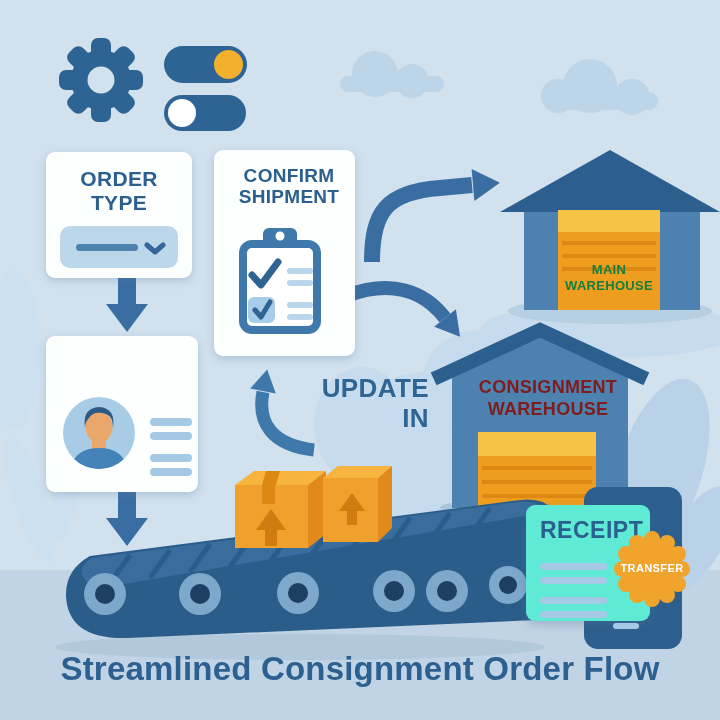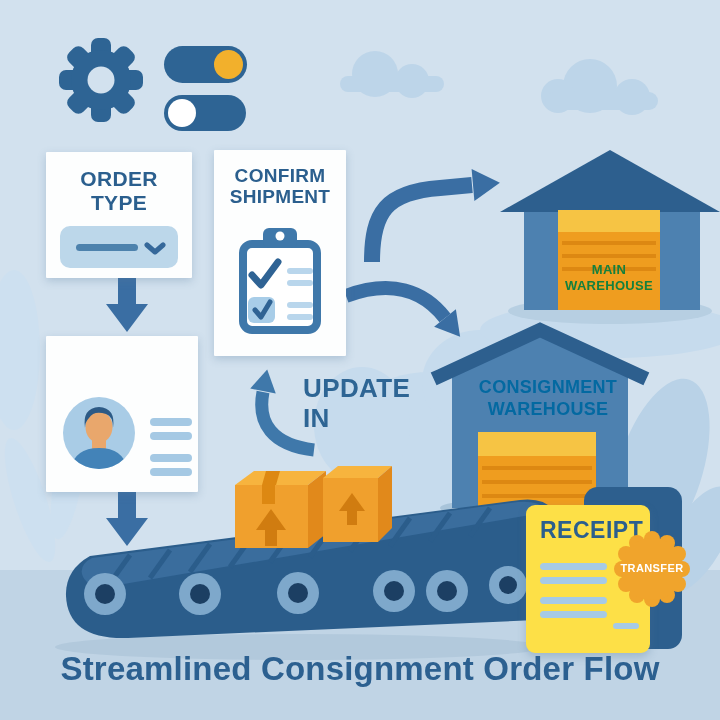--- a/index.html
+++ b/index.html
@@ -6,63 +6,63 @@
   #stage{
     position:relative;width:720px;height:720px;overflow:hidden;
     font-family:"Liberation Sans","DejaVu Sans",sans-serif;
     background:#d2e1ee;
   }
   .abs{position:absolute;}
   #floor{left:0;top:570px;width:720px;height:150px;background:#c0d4e5;}
   svg.scene{left:0;top:0;width:720px;height:720px;}
 
   
-  .card{background:#fdfefe;border-radius:1px;box-shadow:0 3px 9px rgba(90,125,160,.30);}
+  .card{background:#fdfefe;border-radius:9px;box-shadow:0 3px 9px rgba(90,125,160,.30);}
   .card-label{
     margin:0 auto;text-align:center;font-weight:bold;color:#2b5f8e;
     line-height:1.12;letter-spacing:.3px;
   }
   #order-card{left:46px;top:152px;width:146px;height:126px;}
   #order-card .card-label{width:112px;padding-top:15px;font-size:21px;}
   #order-dropdown{position:absolute;left:14px;top:74px;width:118px;height:42px;
     background:#bcd7ea;border-radius:10px;}
   #order-dropdown .value-line{position:absolute;left:16px;top:18px;width:62px;height:7px;
     border-radius:4px;background:#4d82ad;}
   #order-dropdown svg{position:absolute;right:12px;top:16px;}
 
-  #confirm-card{left:214px;top:150px;width:132px;height:206px;}
+  #confirm-card{left:214px;top:150px;width:132px;height:206px;padding-left:9px;}
   #confirm-card .card-label{width:120px;padding-top:15px;font-size:19px;}
   #confirm-card .clipboard{position:absolute;left:21px;top:76px;}
 
   #customer-card{left:46px;top:336px;width:152px;height:156px;}
   #customer-card .card-label{width:132px;padding-top:13px;font-size:20px;}
   #customer-card .avatar{position:absolute;left:16px;top:60px;}
   .item-line{position:absolute;left:104px;width:42px;height:8px;border-radius:4px;background:#a5c9e4;}
 
   
   .toggle{border-radius:19px;background:#2e6494;}
   .knob{position:absolute;border-radius:50%;}
   #toggle-on{left:164px;top:46px;width:83px;height:37px;}
   #toggle-on .knob{width:29px;height:29px;right:4px;top:4px;background:#f2b02c;}
   #toggle-off{left:164px;top:95px;width:82px;height:36px;}
   #toggle-off .knob{width:28px;height:28px;left:4px;top:4px;background:#ffffff;}
 
   
-  #update-label{left:303px;top:374px;width:126px;text-align:left;font-weight:bold;
+  #update-label{left:303px;top:374px;width:126px;text-align:right;font-weight:bold;
     font-size:26px;line-height:1.15;color:#2e6594;letter-spacing:.4px;}
   #main-wh-label{left:558px;top:262px;width:102px;text-align:center;font-weight:bold;
     font-size:13px;line-height:1.2;color:#15803d;letter-spacing:.3px;}
   #consign-wh-label{left:452px;top:377px;width:192px;text-align:center;font-weight:bold;
-    font-size:18px;line-height:1.2;color:#0369a1;letter-spacing:.3px;}
+    font-size:18px;line-height:1.2;color:#7f1d1d;letter-spacing:.3px;}
   #page-title{left:0;top:650px;width:720px;text-align:center;font-weight:bold;
     font-size:33px;color:#2c6090;letter-spacing:.2px;}
 
   
   #tablet{left:584px;top:487px;width:98px;height:162px;border-radius:14px;background:#2d5f8e;}
-  #receipt{left:526px;top:505px;width:124px;height:148px;border-radius:9px;background:#fde047;
+  #receipt{left:526px;top:505px;width:124px;height:116px;border-radius:9px;background:#5eead4;
     box-shadow:0 4px 9px rgba(80,115,150,.30);}
   #receipt .receipt-title{margin:12px 0 0 14px;font-weight:bold;font-size:23px;color:#2b5f8e;letter-spacing:.5px;}
   .r-line{position:absolute;left:14px;width:67px;height:7px;border-radius:4px;background:#a6cae6;}
   .r-line-short{position:absolute;left:87px;top:118px;width:26px;height:6px;border-radius:3px;background:#a6cae6;}
   #transfer-badge{left:612px;top:529px;width:80px;height:80px;}
   #transfer-badge .badge-text{position:absolute;left:0;top:33px;width:80px;text-align:center;
     font-weight:bold;font-size:11px;color:#ffffff;letter-spacing:.4px;}
 </style>
 </head>
 <body>

